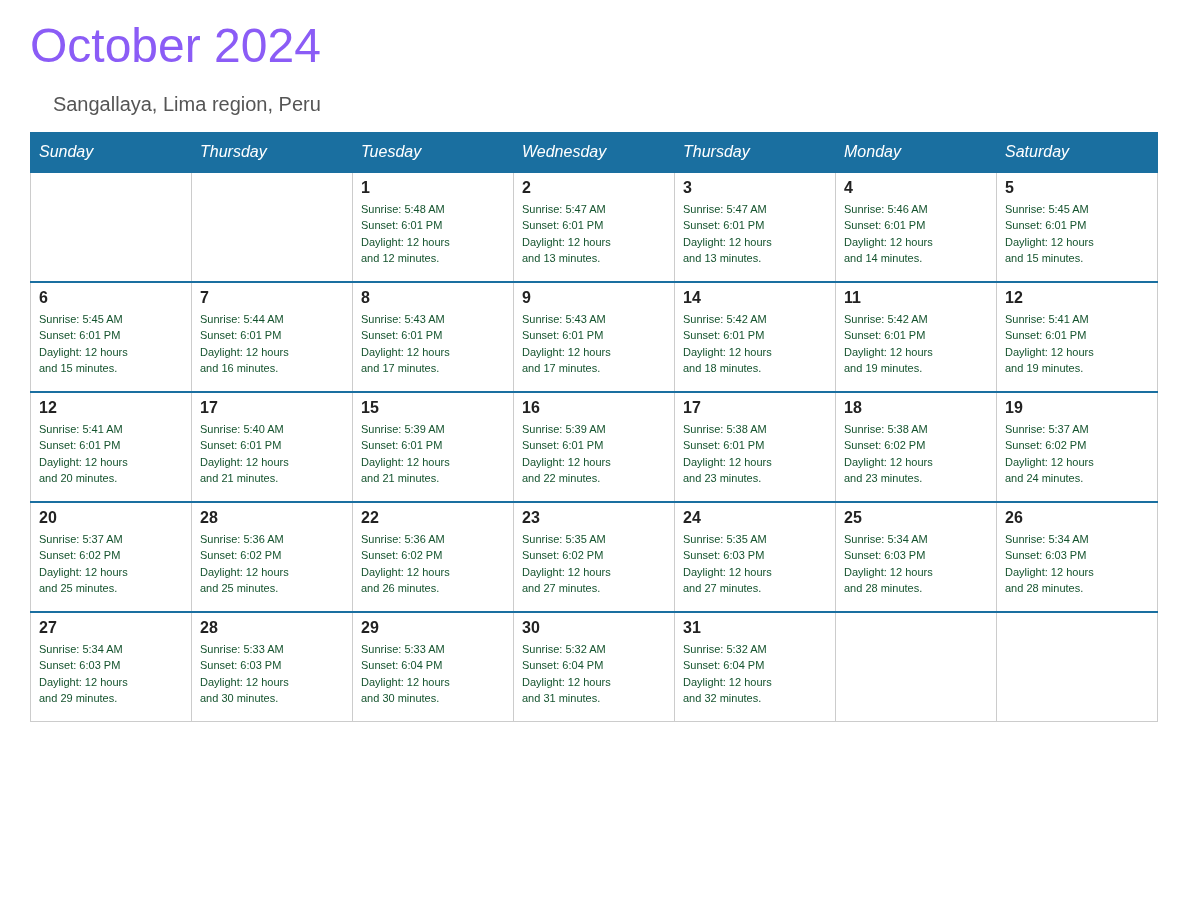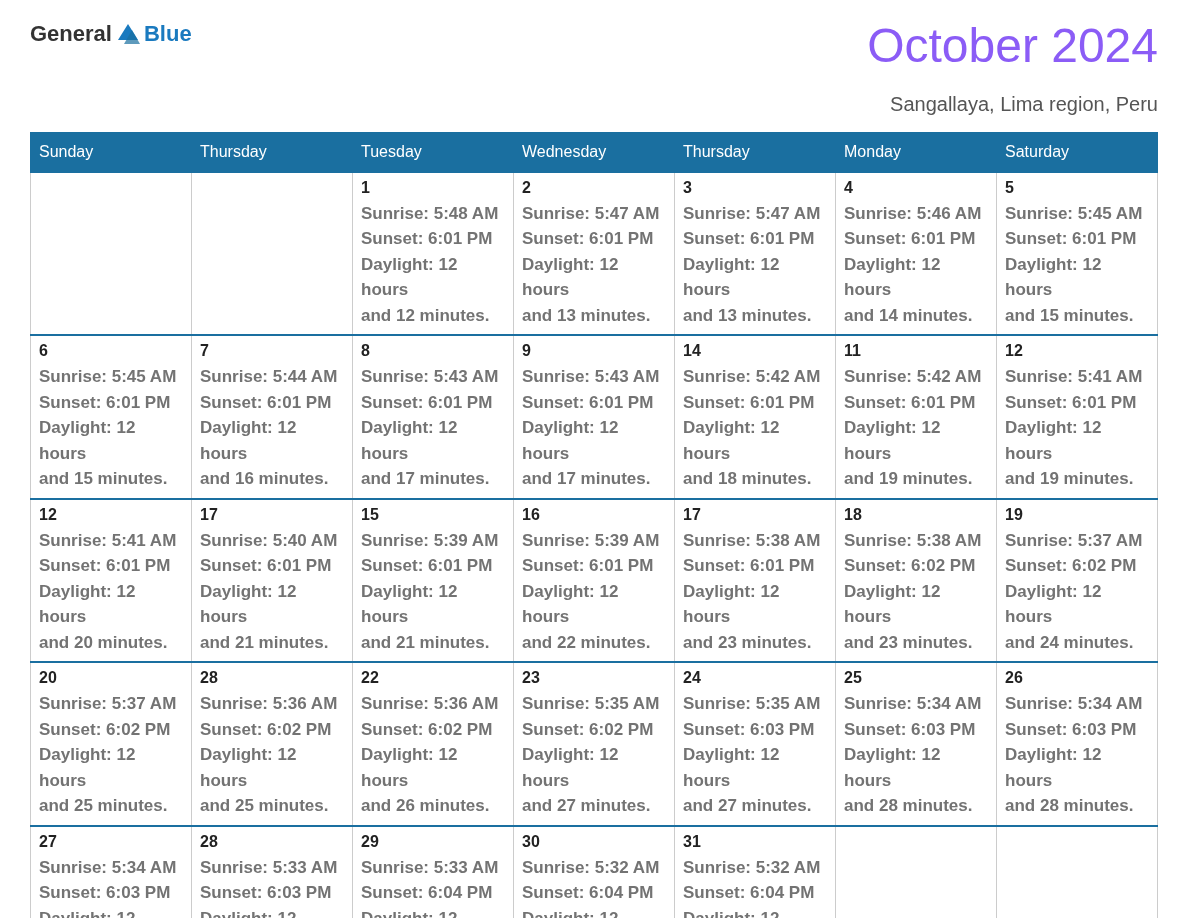--- a/index.html
+++ b/index.html
@@ -56,20 +56,21 @@
       table-layout: fixed;
     }
     thead tr th {
       background-color: #1a6fa0;
       color: #fff;
       padding: 10px 8px;
       font-size: 16px;
       font-weight: normal;
       text-align: left;
       border: 1px solid #1a6fa0;
+      font-style: italic;
     }
     tbody tr td {
       border: 1px solid #ccc;
       vertical-align: top;
       padding: 6px 8px;
       font-size: 13px;
       color: #333;
       height: 110px;
     }
     tbody tr:first-child td {
@@ -79,44 +80,35 @@
       border-left: 1px solid #ccc;
     }
     .day-number {
       font-size: 16px;
       font-weight: bold;
       color: #222;
       display: block;
       margin-bottom: 4px;
     }
     .day-info {
-      font-size: 17px;
-      color: #737373;
+      font-size: 11px;
+      color: #14532d;
       line-height: 1.5;
-      font-weight: bold;
     }
     tbody tr td.empty {
       background: #fff;
     }
     tbody tr {
       border-top: 2px solid #1a6fa0;
     }
   </style>
 </head>
 <body>
 
 <div class="header-area">
-  <div class="logo">
-    <span class="logo-text-general">General</span>
-    <svg class="logo-icon" viewBox="0 0 28 28">
-      <polygon points="14,4 24,20 4,20" fill="#1a7abf"></polygon>
-      <polygon points="18,10 26,24 10,24" fill="#1a6fa0" opacity="0.7"></polygon>
-    </svg>
-    <span class="logo-text-blue">Blue</span>
-  </div>
   <div class="title-area">
     <div class="calendar-title">October 2024</div>
     <div class="calendar-subtitle">Sangallaya, Lima region, Peru</div>
   </div>
 </div>
 
 <table>
   <thead>
     <tr>
     <th>Sunday</th>

